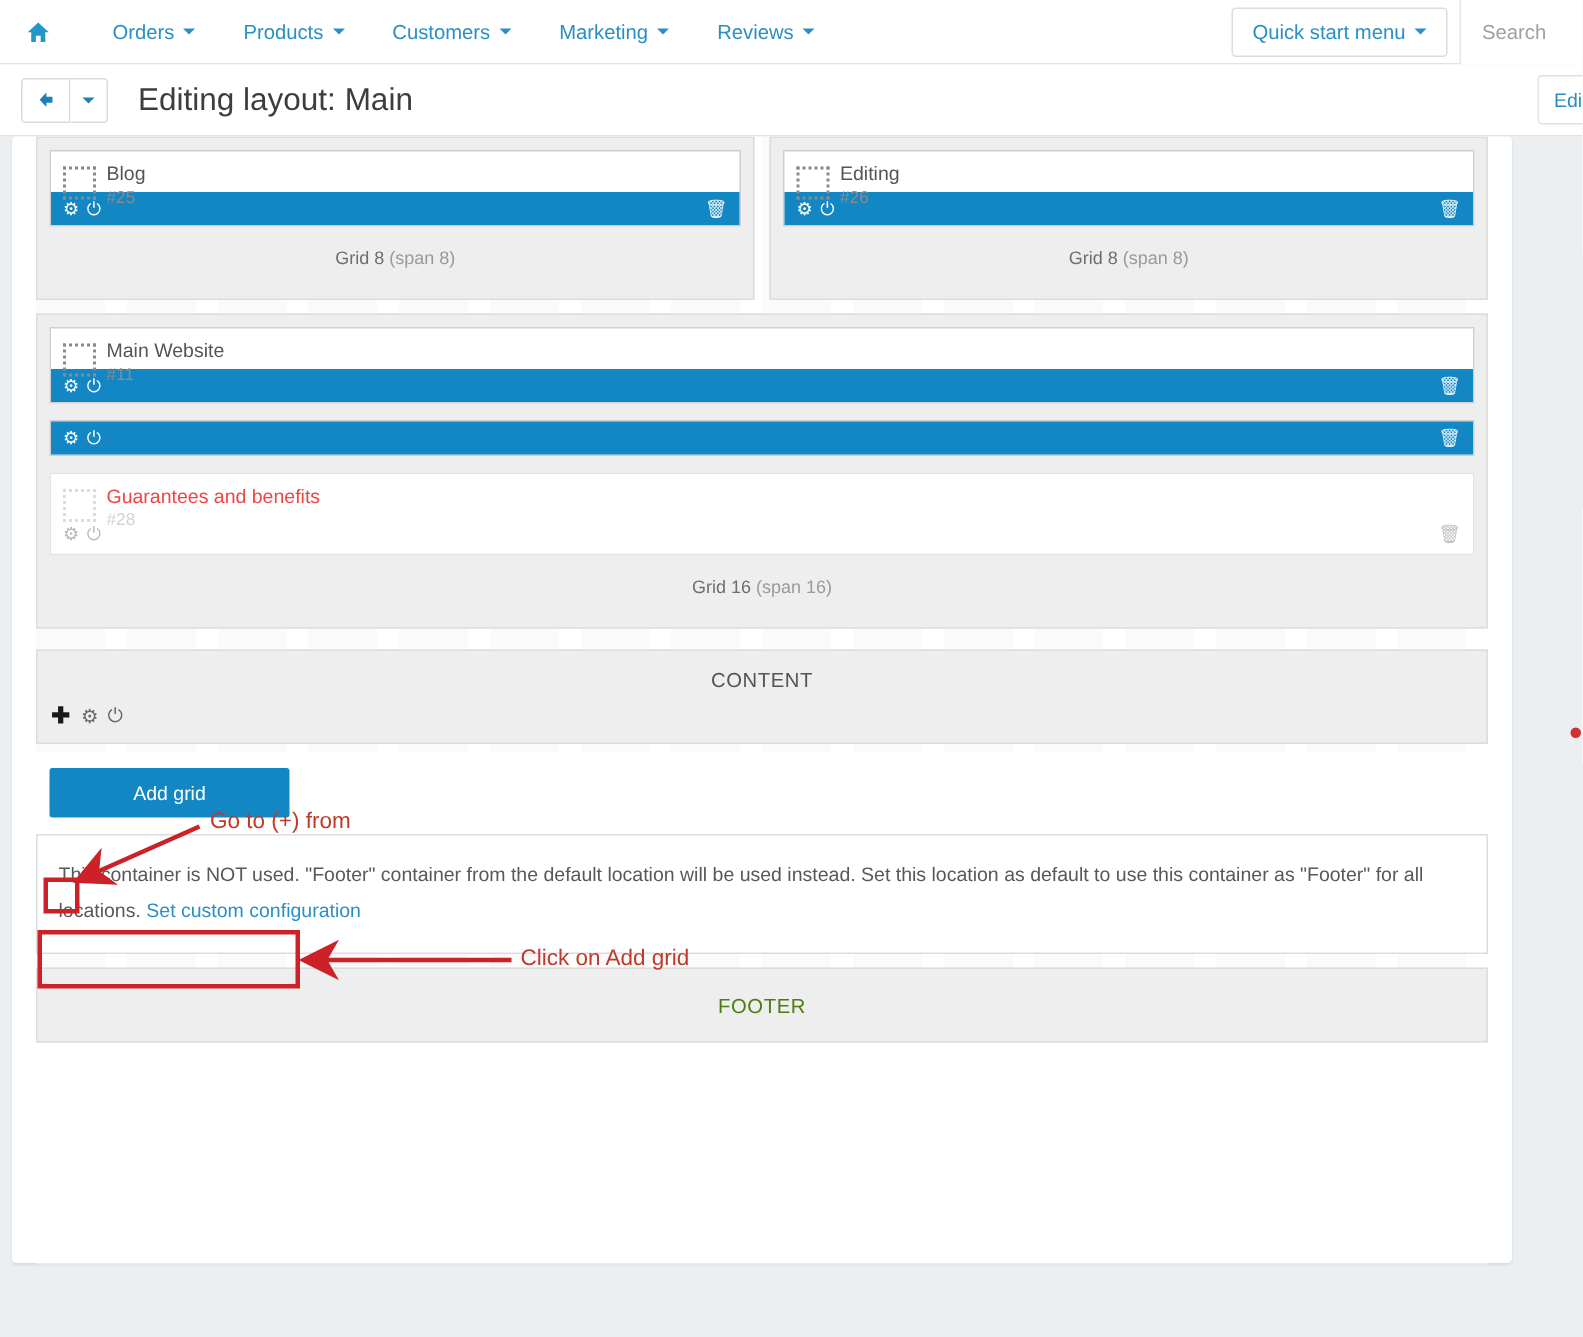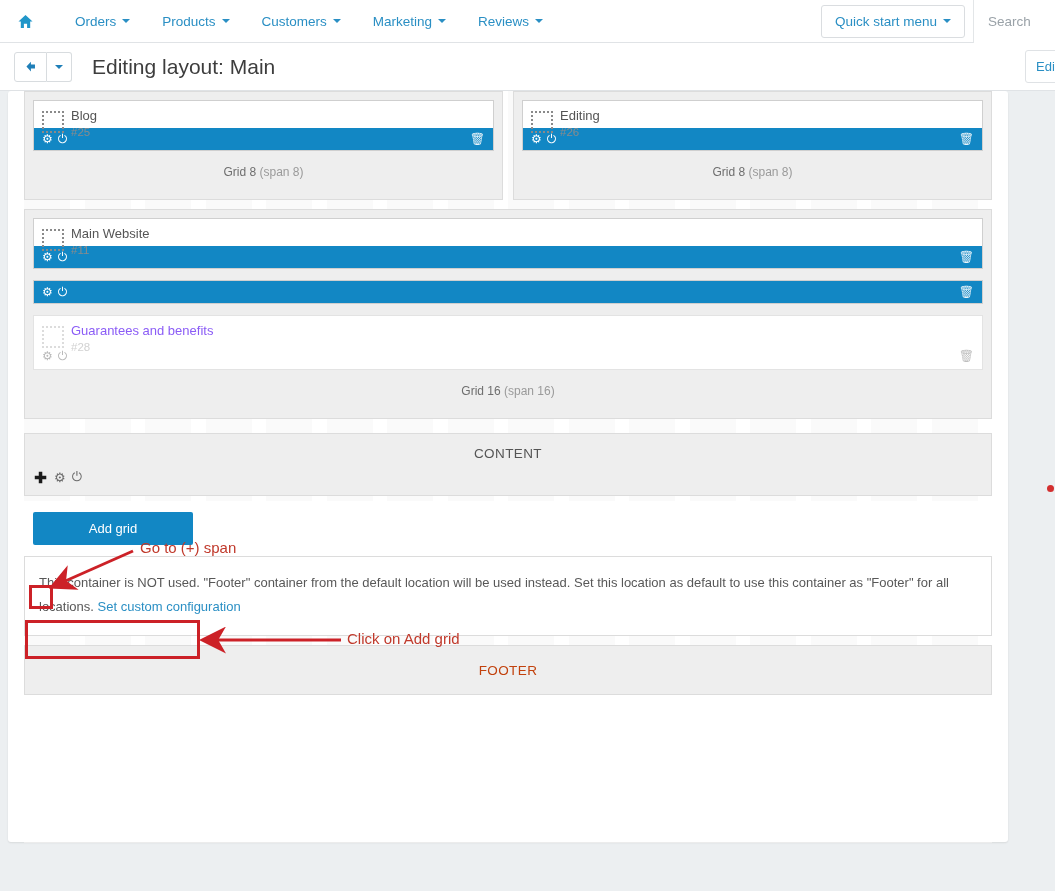--- a/index.html
+++ b/index.html
@@ -108,21 +108,21 @@
   .block-titles{ display:flex; flex-direction:column; line-height:1.25; }
   .block-name{ font-size:13px; color:#555; }
   .block-id{ font-size:11.5px; color:#8b8b8b; margin-top:1px;}
   .block-toolbar{
     background:#1287c4; height:22px; display:flex; align-items:center;
     padding:0 8px; color:#ffffff;
   }
   .block-toolbar .tools{ display:flex; gap:5px; align-items:center; font-size:12px; }
   .block-toolbar .trash{ margin-left:auto; font-size:12px; opacity:.92; }
   .block.disabled .drag-handle{ border-color:#dcdcdc; }
-  .block.disabled .block-name{ color:#8b5cf6; }
+  .block.disabled .block-name{ color:#ef4444; }
   .block.disabled .block-id{ color:#d2d2d2; }
   .block.disabled .block-toolbar{ background:#ffffff; color:#b9b9b9; height:26px;}
   .block.disabled { border-color:#e3e3e3; }
 
   .block-spacer{ height:11px; }
 
   .container-title{
     text-align:center; font-size:13.5px; color:#555; letter-spacing:.4px;
     padding:12px 0 0 0;
   }
@@ -146,21 +146,21 @@
 
   .notice{
     background:#ffffff; border:1px solid #dcdcdc; padding:14px 14px 16px 14px;
     font-size:13px; color:#585858; line-height:1.85;
   }
   .notice a{ color:#2a8fc4; text-decoration:none; }
 
   .footer-band{
     border:1px solid #dcdcdc; background:#eeeeee; height:50px;
     display:flex; align-items:center; justify-content:center;
-    color:#c2410c; font-size:13.5px; letter-spacing:.4px;
+    color:#4d7c0f; font-size:13.5px; letter-spacing:.4px;
   }
 
   .card-divider{
     position:absolute; left:24px; top:842px; width:968px; height:1px;
     background:#ececec;
   }
   .anno-text{
     position:absolute; color:#c0392b; font-size:15px;
     font-family:"Liberation Sans", sans-serif; white-space:nowrap;
   }
@@ -383,19 +383,19 @@
   <defs>
     <marker id="ah" markerWidth="9" markerHeight="9" refX="7" refY="4.5" orient="auto">
       <path d="M0,0 L9,4.5 L0,9 L2.6,4.5 Z" fill="#cc2127"></path>
     </marker>
   </defs>
   <line x1="133" y1="551" x2="54" y2="586" stroke="#cc2127" stroke-width="3" marker-end="url(#ah)"></line>
 
   <line x1="341" y1="640" x2="205" y2="640" stroke="#cc2127" stroke-width="3" marker-end="url(#ah)"></line>
 </svg>
 
-<div class="anno-text" style="left:140px; top:539px;">Go to (+) span</div>
+<div class="anno-text" style="left:140px; top:539px;">Go to (+) from</div>
 <div class="anno-text" style="left:347px; top:630px;">Click on Add grid</div>
 
 <div class="hl-box" style="left:29px; top:585px; width:24px; height:24px;"></div>
 <div class="hl-box" style="left:25px; top:620px; width:175px; height:39px;"></div>
 
 <div class="red-dot"></div>
 
 </body></html>

